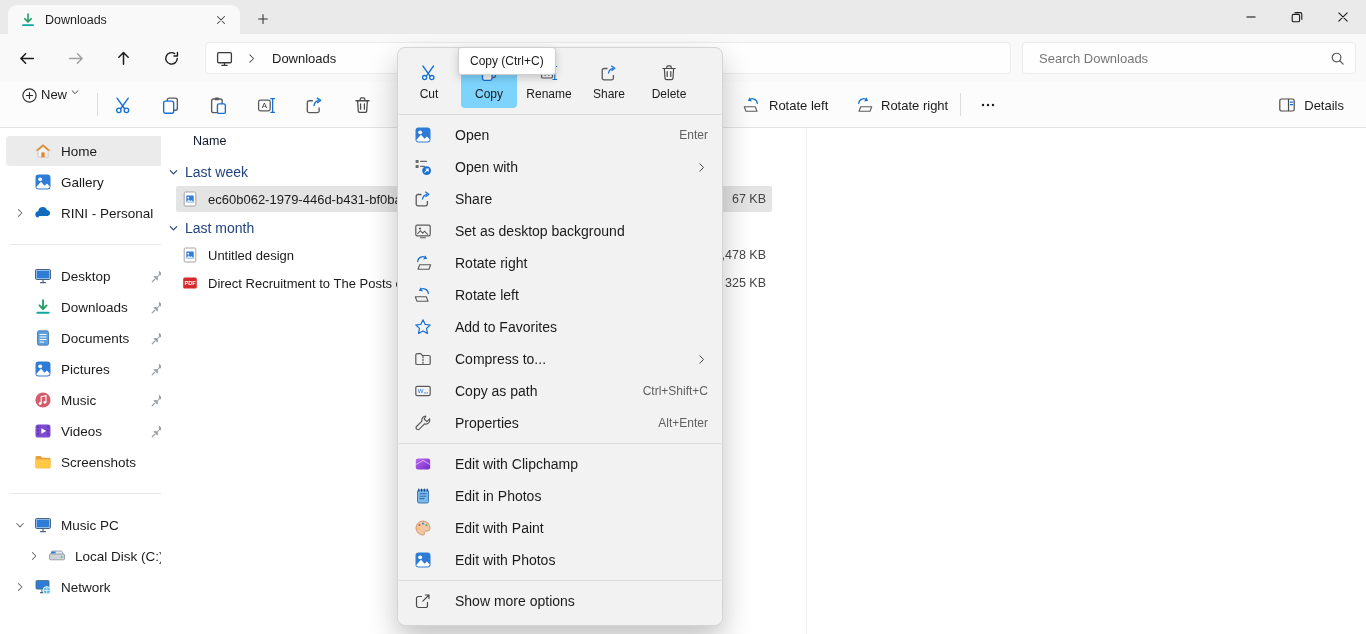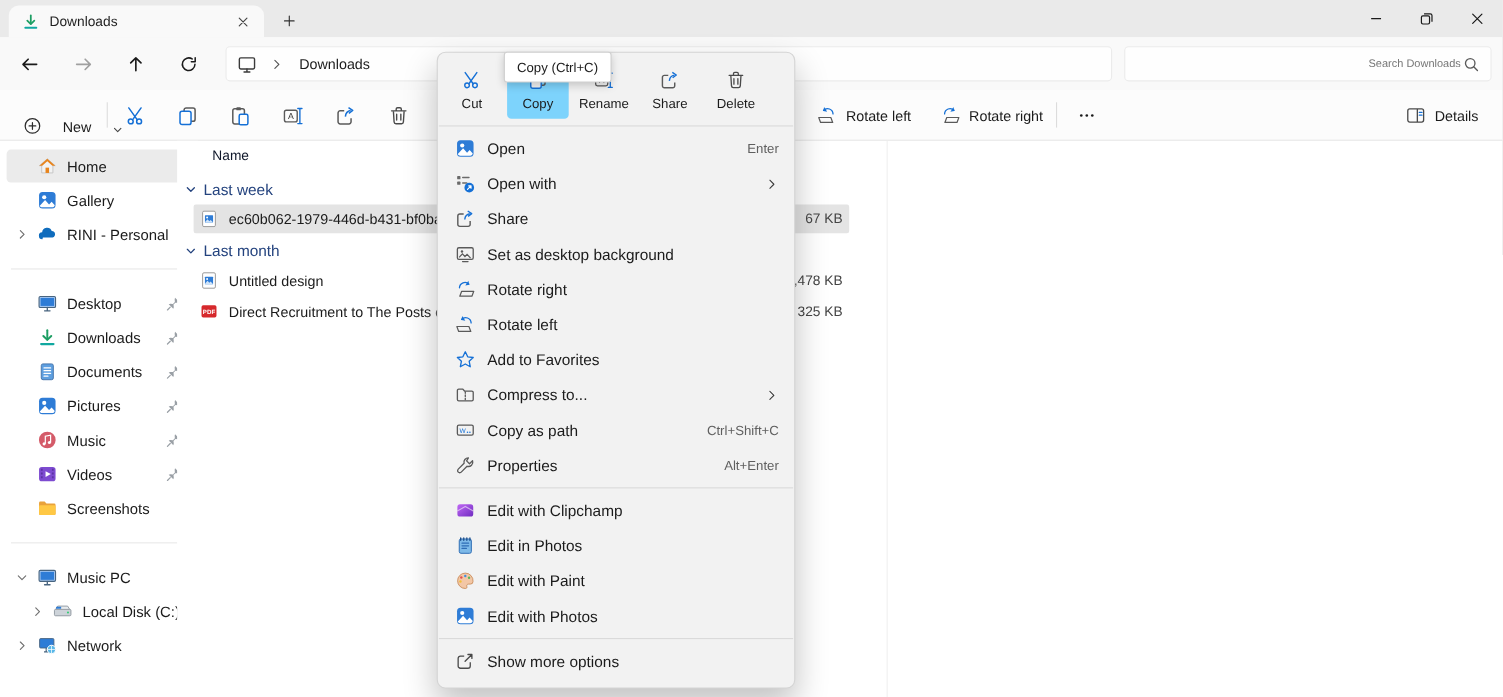--- a/index.html
+++ b/index.html
@@ -19,26 +19,26 @@
   .winbtn{width:46px;height:34px;display:flex;align-items:center;justify-content:center;}
 
   
   .navbar{position:absolute;left:0;top:34px;right:0;height:48px;background:#f9f9f9;}
   .navbtn{position:absolute;top:6px;width:36px;height:36px;display:flex;align-items:center;justify-content:center;border-radius:4px;}
   .addressbar{position:absolute;left:205px;top:8px;width:806px;height:32px;background:#fefefe;border:1px solid #ebebeb;
     border-radius:4px;display:flex;align-items:center;box-sizing:border-box;padding:0 10px;}
   .crumb-text{font-size:13px;margin-left:14px;}
   .searchbar{position:absolute;left:1022px;top:8px;width:334px;height:32px;background:#fefefe;border:1px solid #ebebeb;
     border-radius:4px;display:flex;align-items:center;box-sizing:border-box;padding:0 10px 0 14px;}
-  .searchbar input{flex:1;border:none;outline:none;background:transparent;font-size:10px;color:#1b1b1b;font-family:inherit;text-align:right;}
+  .searchbar input{flex:1;border:none;outline:none;background:transparent;font-size:13px;color:#1b1b1b;font-family:inherit;}
   .searchbar input::placeholder{color:#767676;}
 
   
   .toolbar{position:absolute;left:0;top:82px;right:0;height:45px;background:#fcfcfc;border-bottom:1px solid #e3e3e3;}
-  .tb-new{position:absolute;left:10px;top:5px;height:36px;display:flex;align-items:flex-end;gap:19px;padding:0 11px;border-radius:4px;font-size:13px;}
+  .tb-new{position:absolute;left:10px;top:5px;height:36px;display:flex;align-items:flex-start;gap:3px;padding:0 11px;border-radius:4px;font-size:13px;}
   .tb-sep{position:absolute;top:11px;width:1px;height:23px;background:#dcdcdc;}
   .tb-ibtn{position:absolute;top:5px;width:40px;height:36px;display:flex;align-items:center;justify-content:center;border-radius:4px;}
   .tb-lbtn{position:absolute;top:5px;height:36px;display:flex;align-items:center;gap:8px;padding:0 10px;border-radius:4px;font-size:13px;}
 
   
   .sidebar{position:absolute;left:0;top:128px;width:180px;bottom:0;background:#fff;border-right:1px solid #ebebeb;box-sizing:border-box;}
   .side-item{position:relative;height:30px;margin:1px 6px;display:flex;align-items:center;padding-left:28px;border-radius:4px;font-size:13.5px;}
   .side-item.first{margin-top:8px;}
   .side-item.selected{background:#ebebeb;}
   .side-item.indent{padding-left:42px;}
@@ -61,21 +61,21 @@
 
   
   .cmenu{position:absolute;left:397px;top:47px;width:326px;box-sizing:border-box;background:#f2f2f2;
     border:1px solid #d4d4d4;border-radius:8px;box-shadow:0 14px 30px rgba(0,0,0,.24);z-index:40;padding:6px 0 8px 0;}
   .cm-quick{display:flex;padding:2px 0 2px 3px;gap:4px;}
   .cm-qbtn{width:56px;height:52px;border-radius:4px;display:flex;flex-direction:column;align-items:center;justify-content:center;gap:5px;}
   .cm-qbtn.hover{background:#7dd3fc;}
   .qicon{width:18px;height:18px;}
   .qlabel{font-size:12px;color:#1b1b1b;}
   .cm-sep{height:1px;background:#dadada;margin:4px 1px;}
-  .cm-item{height:32px;display:flex;align-items:center;padding:0 14px 0 16px;font-size:14px;}
+  .cm-item{height:32px;display:flex;align-items:center;padding:0 14px 0 16px;font-size:14px;gap:12px;}
   .cm-icn{width:18px;height:18px;flex:none;margin-right:11px;}
   .cm-short{margin-left:auto;font-size:12px;color:#5f5f5f;}
   .cm-chev{margin-left:auto;width:13px;height:13px;}
 
   
   .tooltip{position:absolute;left:458px;top:47px;height:26px;z-index:60;background:#fff;border:1px solid #cfcfcf;
     border-radius:3px;box-shadow:0 3px 8px rgba(0,0,0,.18);display:flex;align-items:center;padding:0 11px;font-size:12px;color:#1b1b1b;}
 </style>
 </head>
 <body>

